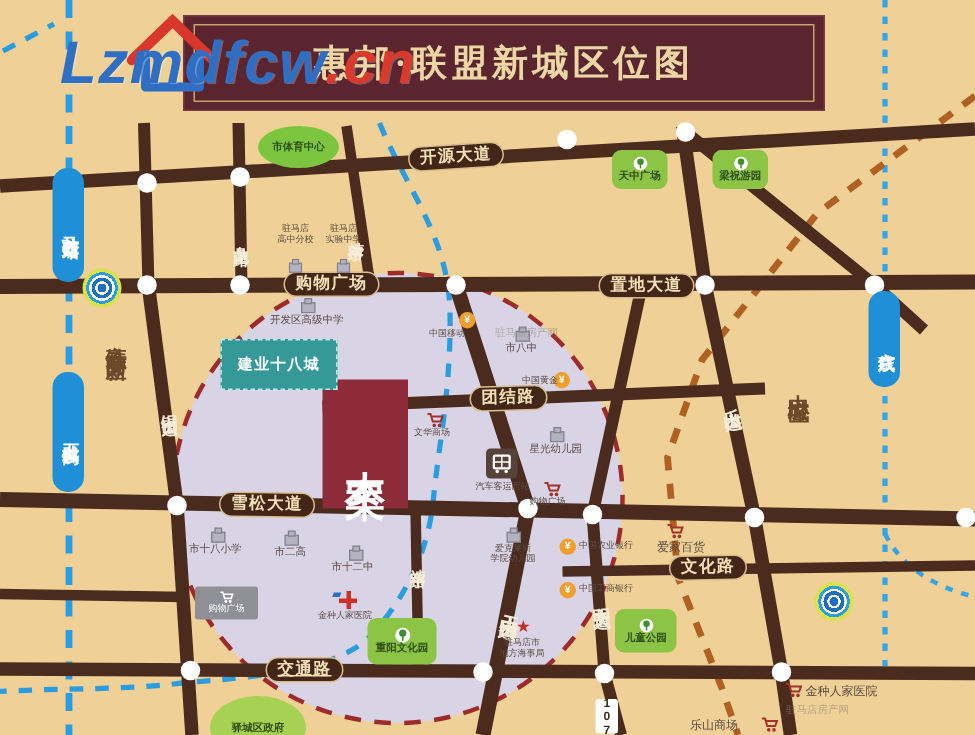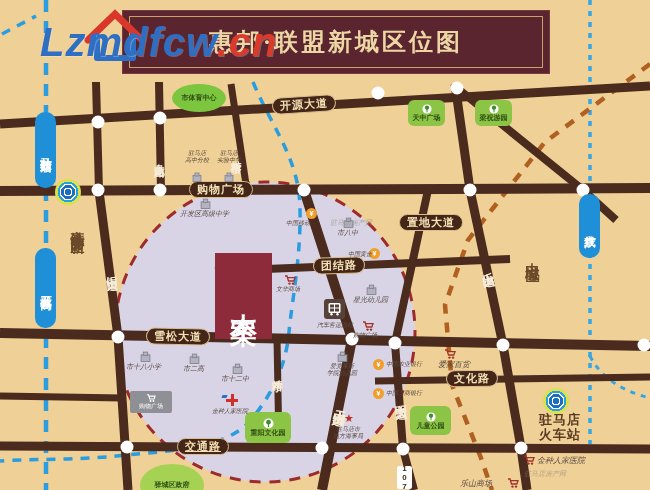--- a/index.html
+++ b/index.html
@@ -23,21 +23,21 @@
   .areatxt{color:#6b4a2a;font-weight:bold;letter-spacing:2px;}
   
   .site{left:215px;top:253px;width:57px;height:86px;background:#8d2b3a;display:flex;align-items:center;justify-content:center;}
   .site span{color:#fff;font-size:27px;font-weight:bold;letter-spacing:4px;}
   .jianye{left:147px;top:226px;width:76px;height:32px;background:#35999a;border:1px dashed #bfe8e6;color:#fff;font-size:10px;font-weight:bold;display:flex;align-items:center;justify-content:center;letter-spacing:1px;}
   
   .park{background:#8cc445;border-radius:6px;display:flex;flex-direction:column;align-items:center;justify-content:center;color:#2f4d14;font-weight:bold;}
   .park .pk-label{font-size:7px;line-height:8px;text-align:center;}
   .ellipse{border-radius:50%;background:#7cc63f;display:flex;align-items:center;justify-content:center;color:#2f4d14;font-weight:bold;font-size:7px;text-align:center;}
   
-  .mtext{color:#5a4a42;font-size:7px;line-height:8px;white-space:nowrap;font-style:italic;}
+  .mtext{color:#5a4a42;font-size:7px;line-height:8px;white-space:nowrap;}
   .pre{white-space:pre-line;text-align:center;}
   .t6{font-size:6px;line-height:7px;}
   .t8{font-size:8px;line-height:9px;}
   .faint{color:#8d8276;opacity:.55;}
   .station-name{color:#5a3a22;font-size:13px;font-weight:bold;line-height:15px;text-align:center;letter-spacing:1px;}
   
   .target{width:26px;height:26px;border-radius:50%;background:radial-gradient(circle at 50% 50%, #1d6fbe 0 3px, #ffffff 3px 4.5px, #1d6fbe 4.5px 7px, #ffffff 7px 8.5px, #29a0dc 8.5px 10.5px, #d9e24b 10.5px 13px);}
   .bank{width:11px;height:11px;border-radius:50%;background:#f09f2e;color:#fff;font-size:7px;font-weight:bold;display:flex;align-items:center;justify-content:center;}
   .star{color:#c03028;font-size:11px;line-height:11px;}
   .cross{width:12px;height:12px;}
@@ -127,48 +127,48 @@
   <svg class="layer" width="70" height="58" style="left:80px;top:6px;z-index:6;" viewBox="0 0 70 58">
     <path d="M8,34 L35,8 L62,34" fill="none" stroke="#d9372b" stroke-width="7" stroke-linecap="round"></path>
     <path d="M17,30 L17,52 M53,30 L53,52 M17,52 L53,52" fill="none" stroke="#2e6fc4" stroke-width="6" stroke-linecap="round"></path>
   </svg>
   <div class="abs wm-text" style="z-index:7;">
     <span>Lzmdfcw</span><span class="wm-cn">.cn</span>
   </div>
 
   <div class="abs plaque" style="left:272px;top:96px;transform:rotate(-3.5deg);">开源大道</div>
   <div class="abs plaque" style="left:189px;top:181px;">购物广场</div>
-  <div class="abs plaque" style="left:399px;top:182px;margin-top:32px;">置地大道</div>
+  <div class="abs plaque" style="left:399px;top:182px;">置地大道</div>
   <div class="abs plaque" style="left:313px;top:257px;transform:rotate(-1.5deg);">团结路</div>
   <div class="abs plaque" style="left:146px;top:328px;transform:rotate(1deg);">雪松大道</div>
   <div class="abs plaque" style="left:446px;top:370px;transform:rotate(-1deg);">文化路</div>
   <div class="abs plaque" style="left:177px;top:438px;text-decoration:underline;">交通路</div>
 
   <div class="abs vtext vlabel" style="left:153px;top:128px;height:60px;font-size:10.5px;">盘龙山路</div>
   <div class="abs vtext vlabel" style="left:231px;top:131px;height:46px;font-size:10.5px;transform:rotate(5deg);">靖宇路</div>
   <div class="abs vtext vlabel" style="left:103px;top:240px;height:60px;font-size:11px;transform:rotate(-4deg);">铜山大道</div>
   <div class="abs vtext vlabel" style="left:333px;top:353px;height:98px;font-size:13px;transform:rotate(11deg);">天中山大道</div>
   <div class="abs vtext vlabel" style="left:271px;top:349px;height:46px;font-size:10.5px;">靖宇路</div>
   <div class="abs vtext vlabel" style="left:391px;top:359px;height:76px;font-size:12px;transform:rotate(-4deg);">文明大道</div>
   <div class="abs vtext vlabel" style="left:476px;top:231px;height:68px;font-size:12px;transform:rotate(-12deg);">乐山大道</div>
   <div class="abs badge107 vtext">107</div>
 
   <div class="abs pill vtext" style="left:35px;top:112px;height:76px;">驻马店西站</div>
   <div class="abs pill vtext" style="left:35px;top:248px;height:80px;">石武高铁</div>
   <div class="abs pill vtext" style="left:579px;top:194px;height:64px;">京广线</div>
   <div class="abs target" style="left:55px;top:179px;"></div>
   <div class="abs target" style="left:543px;top:388px;"></div>
-  <div class="abs station-name" style="left:525px;top:412px;width:70px;"><span class="pre">驻马店</span><br><span>火车站</span></div>
 
   <div class="abs vtext areatxt" style="left:69px;top:219px;height:104px;font-size:14px;">高铁商务新区</div>
   <div class="abs vtext areatxt" style="left:524px;top:252px;height:76px;font-size:14px;">中心城区</div>
 
   <div class="abs site">
       <span class="vtext">本案</span>
     </div>
+  <div class="abs jianye">建业十八城</div>
 
   <div class="abs park" style="left:408px;top:100px;width:37px;height:26px;">
     <svg width="10" height="10" viewBox="0 0 12 12">
         <circle cx="6" cy="6" r="5.5" fill="#fff"></circle>
         <circle cx="6" cy="4.5" r="2.6" fill="#3e8e2f"></circle>
         <rect x="5.4" y="6.5" width="1.2" height="3.5" fill="#3e8e2f"></rect>
       </svg>
     <div class="pk-label">天中广场</div>
   </div>
   <div class="abs park" style="left:475px;top:100px;width:37px;height:26px;">

